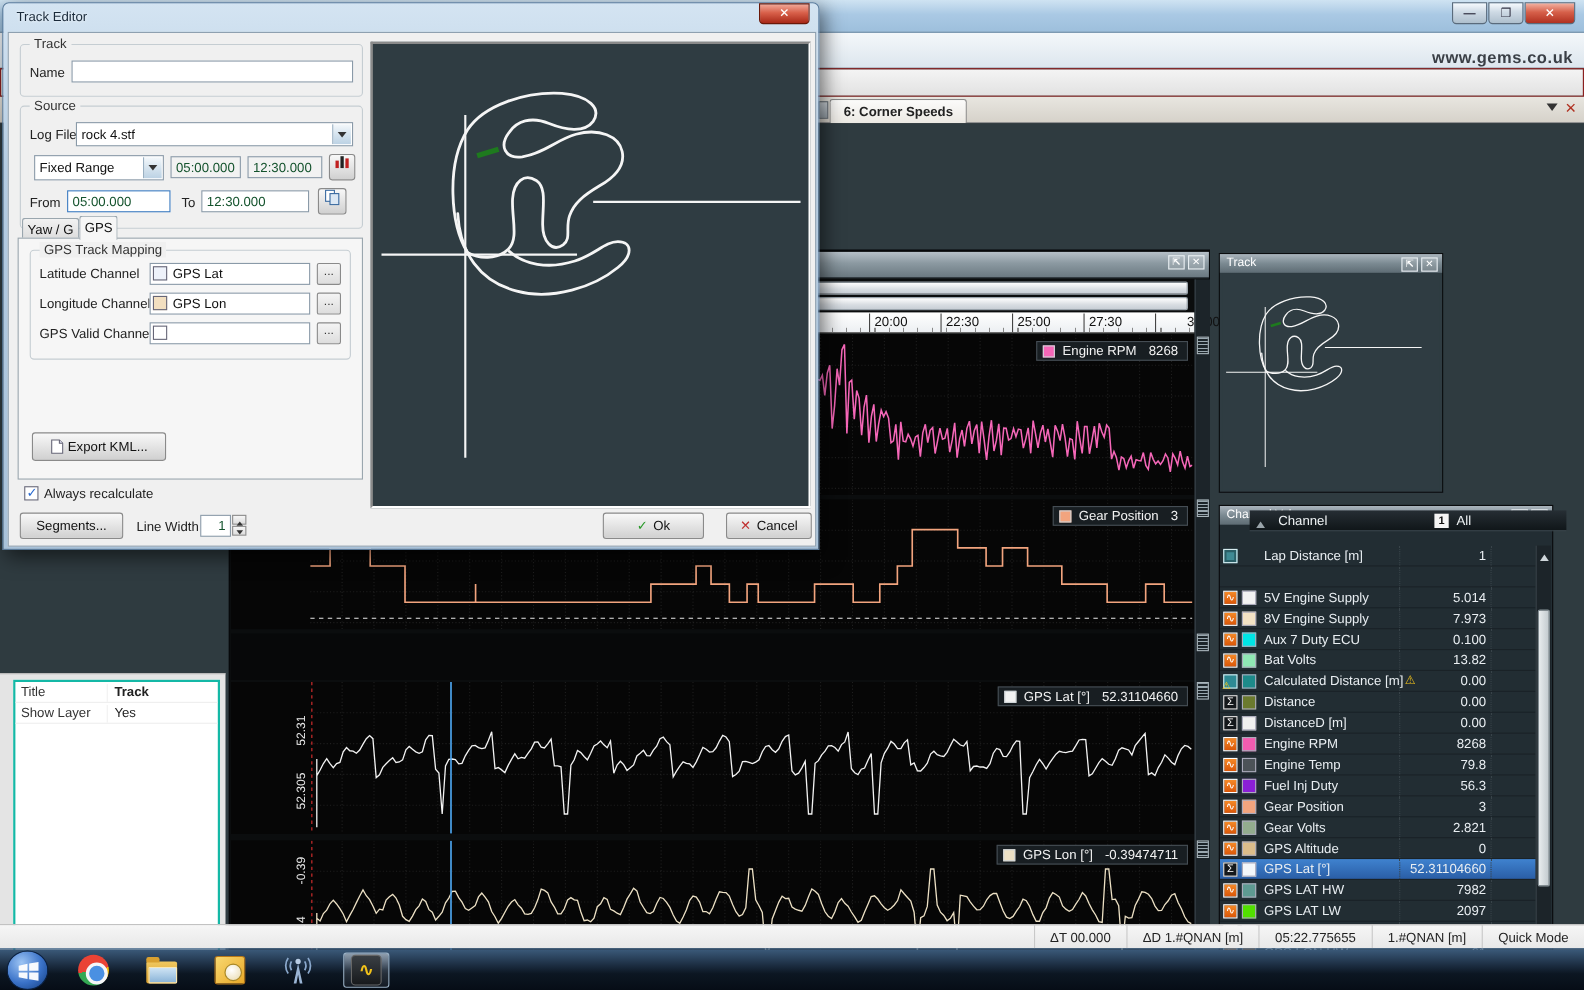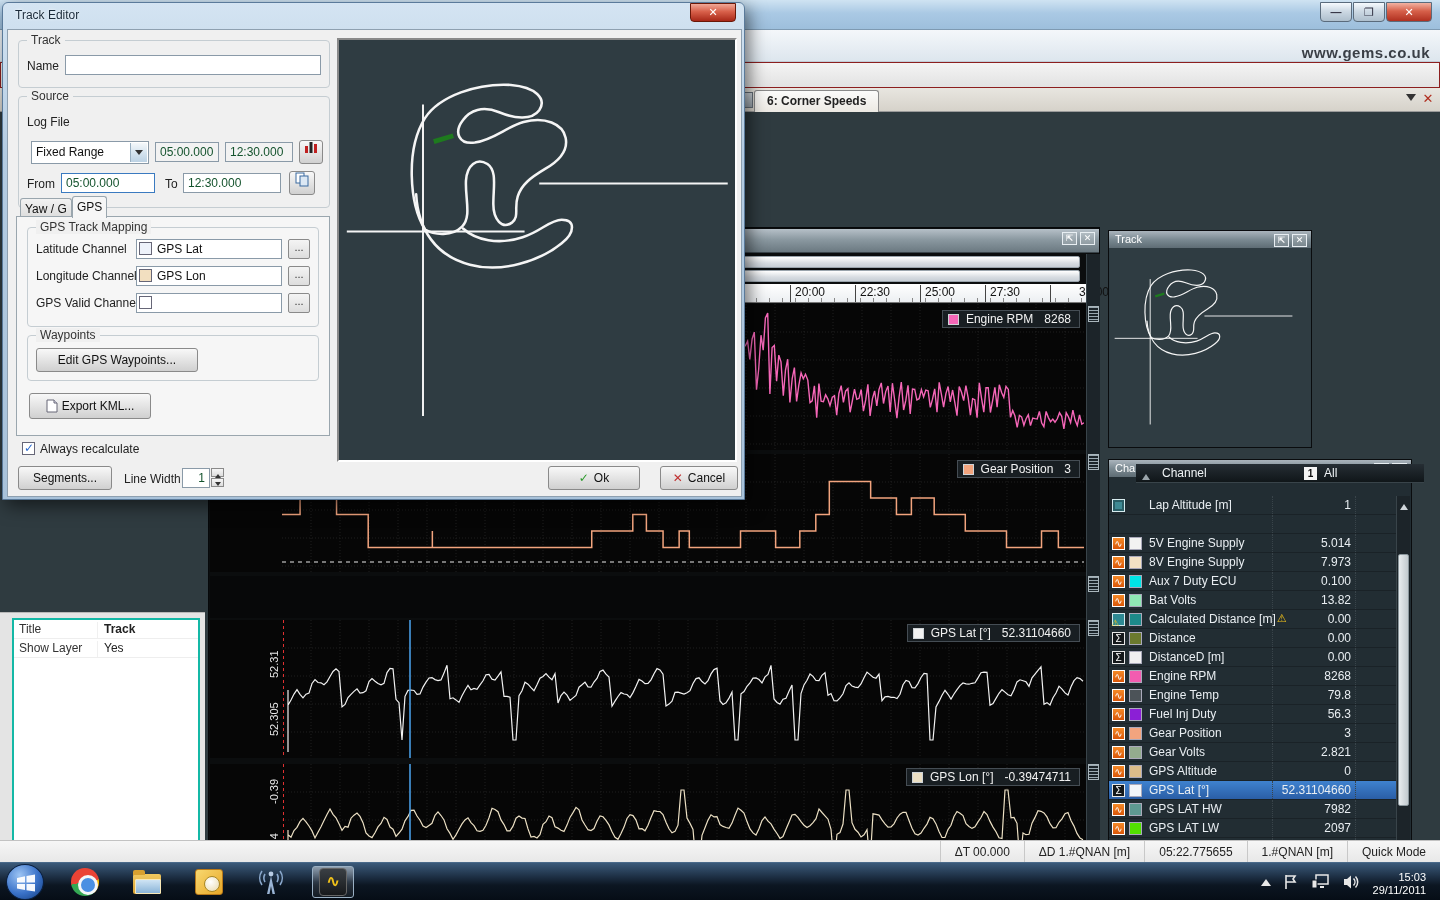--- a/index.html
+++ b/index.html
@@ -419,21 +419,21 @@
       <div class="sort"></div>
       <div class="h1">Channel</div>
       <div class="badge">1</div>
       <div class="h2">All</div>
     </div>
     <div id="ch-rows">
         <div class="chrow">
           <div class="ticon lap"></div>
           <div class="csep"></div>
           <div class="csep2"></div>
-          <div class="nm">Lap Altitude [m]</div>
+          <div class="nm">Lap Distance [m]</div>
           <div class="val">1</div>
         </div>
         <div class="chrow">
           <div class="csep"></div>
           <div class="csep2"></div>
           <div class="nm"></div>
           <div class="val"></div>
         </div>
         <div class="chrow">
           <div class="ticon signal">∿</div>
@@ -647,55 +647,40 @@
   <div class="tb-ico" style="left:250px">
     <svg width="28" height="28" viewBox="0 0 28 28">
       <path d="M14 8 L18 26 L15.5 26 L14 18 L12.5 26 L10 26 Z" fill="#9ab4d4"></path>
       <circle cx="14" cy="6" r="2.4" fill="#b8ccE4"></circle>
       <path d="M8 10 A8 8 0 0 1 8 2 M20 2 A8 8 0 0 1 20 10 M5 13 A12 12 0 0 1 5 -1 M23 -1 A12 12 0 0 1 23 13" transform="translate(0,4)" fill="none" stroke="#8aa8cc" stroke-width="1.6"></path>
     </svg>
   </div>
   <div class="tb-ico act" style="left:312px">
       <div class="gems-ico">∿</div>
     </div>
-  <div id="tray">
-    <div class="up"></div>
-    <svg width="16" height="16" viewBox="0 0 16 16">
-      <path d="M3 1 L3 15 M3 2 L12 2 L10 5 L12 8 L3 8" fill="none" stroke="#e8e8e8" stroke-width="1.6"></path>
-    </svg>
-    <svg width="20" height="16" viewBox="0 0 20 16">
-      <rect x="5" y="1" width="12" height="9" fill="none" stroke="#e8e8e8" stroke-width="1.5"></rect>
-      <rect x="9" y="12" width="4" height="2" fill="#e8e8e8"></rect>
-        <rect x="1" y="6" width="5" height="8" fill="#e8e8e8" stroke="#0c1622"></rect>
-    </svg>
-    <svg width="18" height="16" viewBox="0 0 18 16">
-      <path d="M1 5 L4 5 L8 1.5 L8 14.5 L4 11 L1 11 Z" fill="#e8e8e8"></path>
-      <path d="M10.5 4.5 A5 5 0 0 1 10.5 11.5 M12.5 2.5 A8 8 0 0 1 12.5 13.5" fill="none" stroke="#e8e8e8" stroke-width="1.5"></path>
-    </svg>
-    <div id="clock">
-      <div>15:03</div>
-      <div>29/11/2011</div>
-    </div>
-  </div>
 </div>
 
 <div class="abs" id="dlg">
   <div id="dlg-title">Track Editor</div>
   <div id="dlg-close">✕</div>
   <div id="dlg-body">
 
     <div class="grp" style="left:10px; top:10px; width:312px; height:48px;">
       <div class="glabel">Track</div>
       <div class="lbl" style="left:8px; top:18px;">Name</div>
       <div class="inp" style="left:46px; top:14px; width:256px; height:20px;"></div>
     </div>
 
     <div class="grp" style="left:10px; top:66px; width:312px; height:112px;">
       <div class="glabel">Source</div>
       <div class="lbl" style="left:8px; top:18px;">Log File</div>
+      <div class="combo" style="left:50px; top:14px; width:252px; height:22px;">
+        <div class="cv">rock 4.stf</div>
+        <div class="cbtn"></div>
+      </div>
       <div class="combo" style="left:12px; top:44px; width:118px; height:23px;">
         <div class="cv">Fixed Range</div>
         <div class="cbtn"></div>
       </div>
       <div class="inp" style="left:136px; top:45px; width:64px; height:20px; background:#f2f2f2;">05:00.000</div>
       <div class="inp" style="left:206px; top:45px; width:68px; height:20px; background:#f2f2f2;">12:30.000</div>
       <div class="btn" style="left:280px; top:43px; width:24px; height:24px;">
         <svg width="14" height="12" viewBox="0 0 14 12">
           <rect x="1" y="5" width="3" height="7" fill="#c02020"></rect>
             <rect x="5.5" y="1" width="3" height="11" fill="#222"></rect>
@@ -731,24 +716,20 @@
           <div class="sw" id="sw-lon" style="background: rgb(242, 223, 192);"></div>
           <div class="tx">GPS Lon</div>
         </div>
         <div class="dots" style="left:260px; top:38px;">...</div>
         <div class="lbl" style="left:8px; top:68px;">GPS Valid Channel</div>
         <div class="chanfield" style="left:108px; top:65px; width:146px;">
           <div class="sw" style="background:#fff;"></div>
         </div>
         <div class="dots" style="left:260px; top:65px;">...</div>
       </div>
-      <div class="grp" style="left:10px; top:118px; width:292px; height:46px;">
-        <div class="glabel">Waypoints</div>
-        <div class="btn" style="left:8px; top:12px; width:162px; height:24px; line-height:22px;">Edit GPS Waypoints...</div>
-      </div>
       <div class="btn" style="left:12px; top:176px; width:122px; height:26px; line-height:24px;">
         <svg width="12" height="14" viewBox="0 0 12 14" style="vertical-align:-3px; margin-right:4px;">
           <path d="M1 1 L8 1 L11 4 L11 13 L1 13 Z" fill="#fff" stroke="#667"></path>
             <path d="M8 1 L8 4 L11 4" fill="#dde" stroke="#667"></path>
         </svg><span>Export KML...</span>
       </div>
     </div>
 
     <div class="cb checked" style="left:14px; top:412px;"></div>
     <div class="lbl" style="left:32px; top:412px;">Always recalculate</div>

